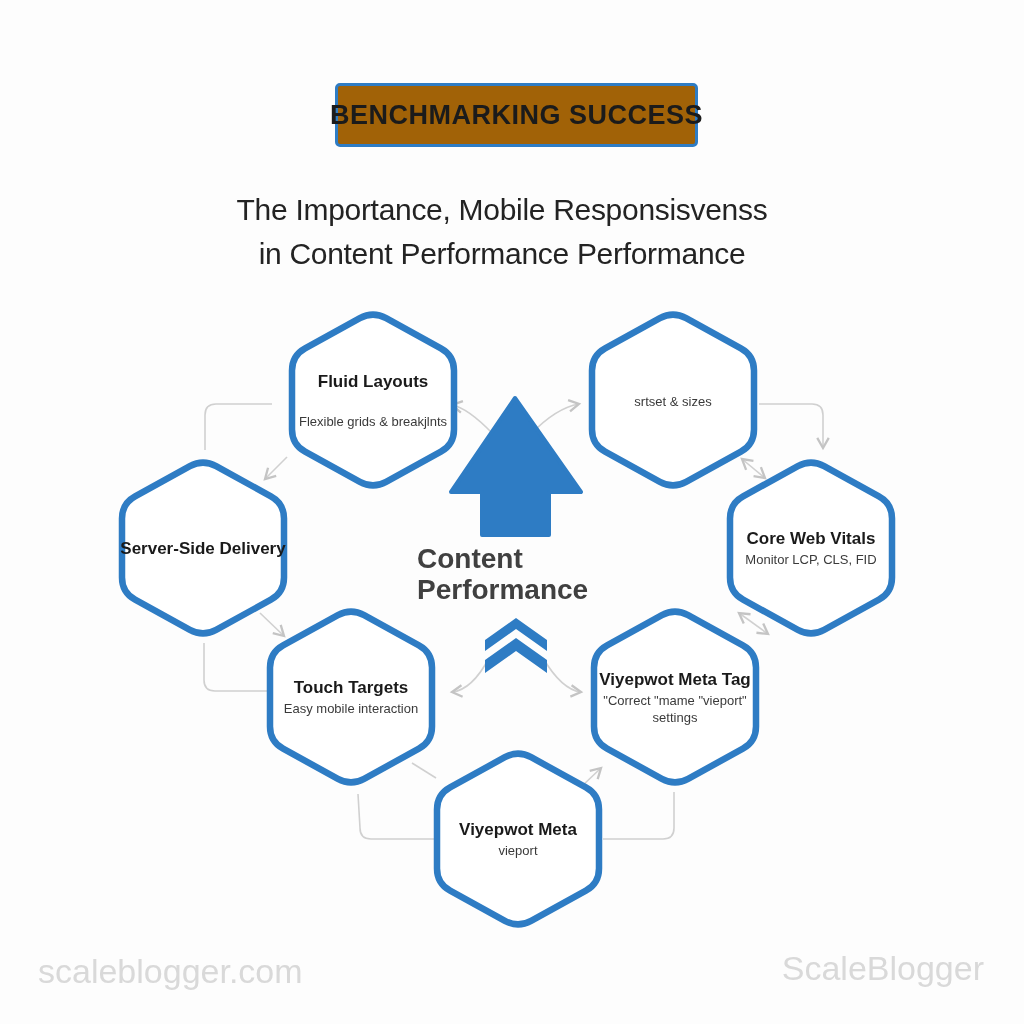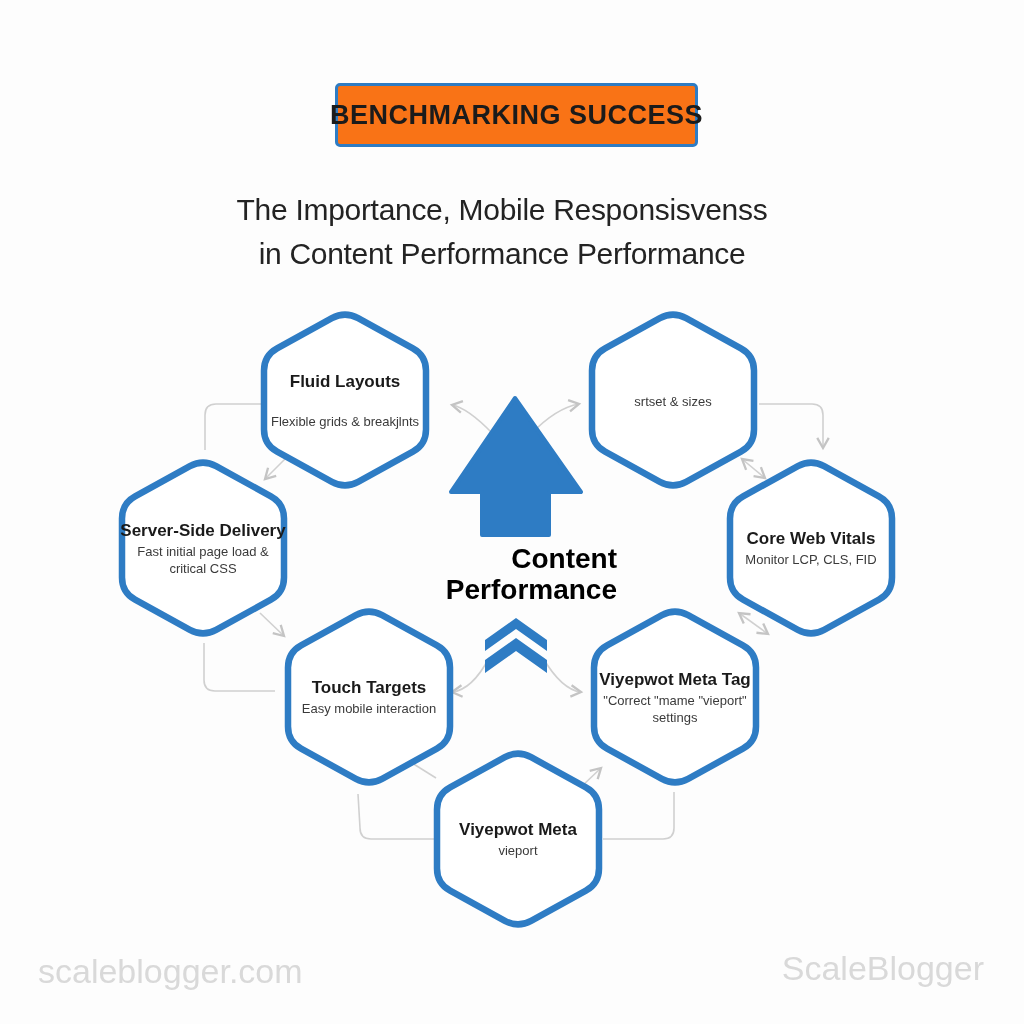--- a/index.html
+++ b/index.html
@@ -11,67 +11,67 @@
     --connector:#d0d0d0;
     --ink:#1d1d1d;
     --watermark:#d9d9d9;
   }
   .abs{position:absolute;}
 
   
   .badge{
     left:335px;top:83px;width:357px;height:58px;
     border:3px solid var(--accent);border-radius:5px;
-    background:#f97316;
+    background:#a16207;
     display:flex;align-items:center;justify-content:center;
   }
   .badge-label{
     font-size:27px;font-weight:bold;letter-spacing:.5px;color:#1b1b1b;
     white-space:nowrap;
   }
 
   
   .heading{
     left:0;top:188px;width:1004px;text-align:center;color:#232323;
     font-size:30px;line-height:44px;font-weight:400;letter-spacing:-.3px;
   }
 
   
   svg.layer{left:0;top:0;}
   .connector{stroke:var(--connector);stroke-width:1.6;fill:none;}
 
   
   .center-label{
-    left:417px;top:543px;width:200px;text-align:right;
-    font-size:28px;font-weight:bold;line-height:31px;color:#000000;
+    left:417px;top:543px;width:200px;text-align:left;
+    font-size:28px;font-weight:bold;line-height:31px;color:#404040;
     white-space:pre-line;
   }
 
   
   .hex{width:170px;height:186px;}
   .hex svg{position:absolute;left:0;top:0;}
   .hex path{fill:#ffffff;stroke:var(--accent);stroke-width:6.5;stroke-linejoin:round;}
   .hex-text{
     position:absolute;left:-15px;top:0;width:200px;height:186px;
     display:flex;flex-direction:column;align-items:center;justify-content:center;
     text-align:center;
   }
   .hex-title{
     font-size:17px;font-weight:bold;color:#1a1a1a;line-height:21px;
     white-space:pre-line;
   }
   .hex-sub{
     font-size:13px;color:#3a3a3a;line-height:17px;max-width:150px;margin-top:2px;
   }
-  .hex-0{left:260px;top:307px;}
+  .hex-0{left:288px;top:307px;}
   .hex-0 .hex-sub{max-width:176px;margin-top:21px;}
   .hex-1{left:588px;top:307px;}
   .hex-2{left:118px;top:455px;}
   .hex-3{left:726px;top:455px;}
-  .hex-4{left:284px;top:604px;}
+  .hex-4{left:266px;top:604px;}
   .hex-5{left:590px;top:604px;text-decoration:underline;}
   .hex-6{left:433px;top:746px;}
 
   
   .wm{color:var(--watermark);font-size:34px;}
   .wm-left{left:38px;top:952px;}
   .wm-right{right:40px;top:949px;}
 </style>
 </head>
 <body style="--accent: #2e7cc4; --connector: #d0d0d0; --ink: #1d1d1d; --watermark: #d9d9d9;">
@@ -138,21 +138,20 @@
     <div class="hex-sub">srtset &amp; sizes</div>
   </div>
 </div>
 
 <div class="abs hex hex-2">
   <svg viewBox="0 0 170 186" width="170" height="186">
       <path class="hexpath" d="M 71.9 11.2 Q 85 4 98.1 11.2 L 152.9 41.3 Q 166 48.5 166.0 63.5 L 166.0 122.5 Q 166 137.5 152.9 144.7 L 98.1 174.8 Q 85 182 71.9 174.8 L 17.1 144.7 Q 4 137.5 4.0 122.5 L 4.0 63.5 Q 4 48.5 17.1 41.3 Z"></path>
     </svg>
   <div class="hex-text">
     <div class="hex-title">Server-Side Delivery</div>
-    <div class="hex-sub">Fast initial page load &amp; critical CSS</div>
   </div>
 </div>
 
 <div class="abs hex hex-3">
   <svg viewBox="0 0 170 186" width="170" height="186">
       <path class="hexpath" d="M 71.9 11.2 Q 85 4 98.1 11.2 L 152.9 41.3 Q 166 48.5 166.0 63.5 L 166.0 122.5 Q 166 137.5 152.9 144.7 L 98.1 174.8 Q 85 182 71.9 174.8 L 17.1 144.7 Q 4 137.5 4.0 122.5 L 4.0 63.5 Q 4 48.5 17.1 41.3 Z"></path>
     </svg>
   <div class="hex-text">
     <div class="hex-title">Core Web Vitals</div>
     <div class="hex-sub">Monitor LCP, CLS, FID</div>

